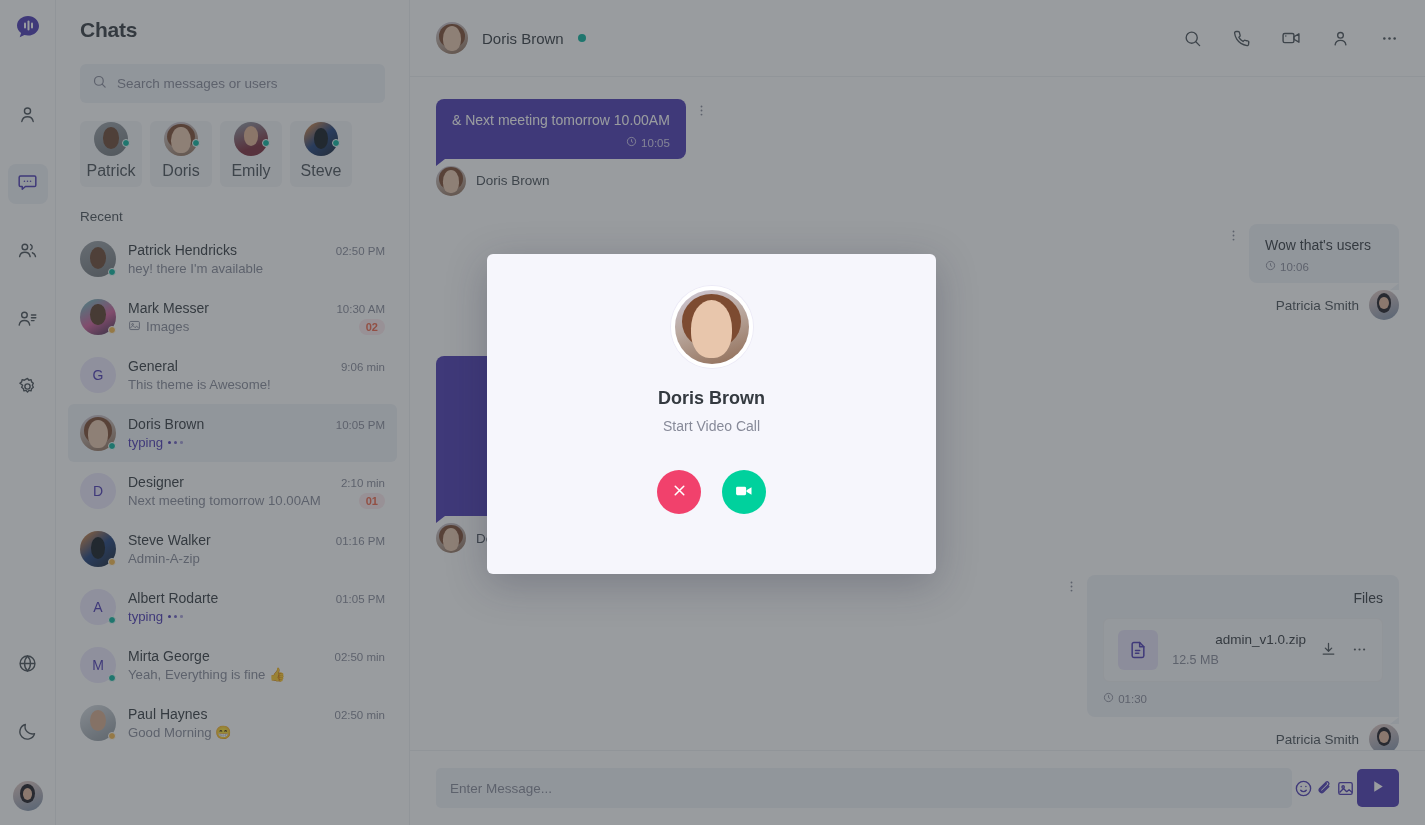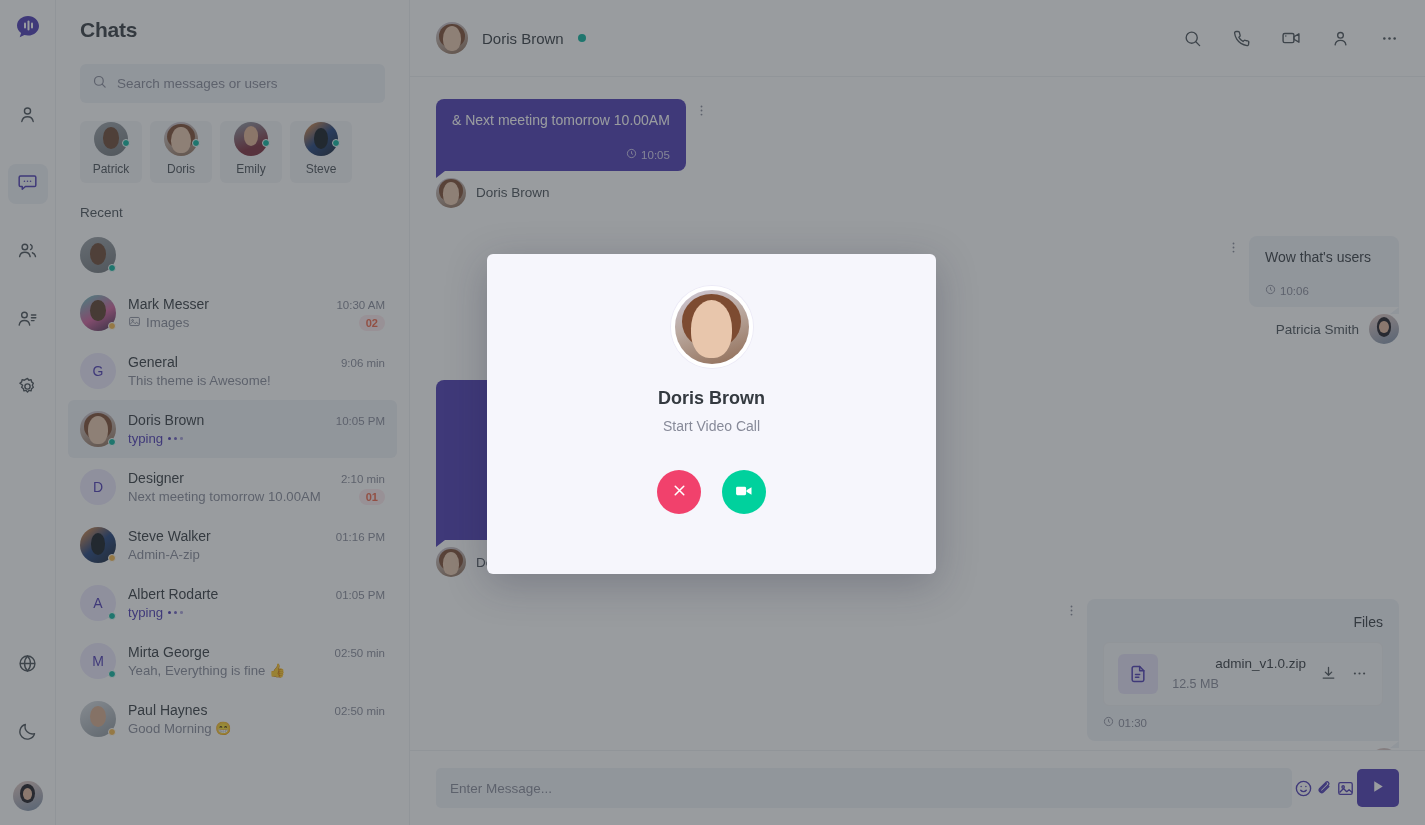--- a/index.html
+++ b/index.html
@@ -93,21 +93,21 @@
   .chip-av {
     width: 34px; height: 34px; border-radius: 50%;
     overflow: hidden; position: relative;
     margin-top: -17px; margin-bottom: 6px;
   }
   .chip-dot {
     position: absolute; right: 12px; top: 18px;
     width: 8px; height: 8px; border-radius: 50%;
     background: #0ab39c; border: 1.5px solid #fff;
   }
-  .chip-name { font-size: 12px; color: #495057; }
+  .chip-name { font-size: 16px; color: #495057; }
 
   .recent-label {
     padding: 22px 24px 6px 24px;
     font-size: 13.5px; color: #495057; font-weight: 400;
   }
 
   .chat-scroll { flex: 1; overflow: hidden; padding: 0 12px; }
   .chat-item {
     display: flex; align-items: center; gap: 12px;
     padding: 11px 12px; border-radius: 6px; cursor: pointer;
@@ -196,21 +196,21 @@
     background: #eff2f7; color: #343a40;
     border-radius: 8px 8px 0 8px;
   }
   .bubble.in:after {
     content: ""; position: absolute; right: 0; bottom: -7px;
     border-style: solid; border-width: 0 9px 7px 0;
     border-color: transparent #eff2f7 transparent transparent;
     transform: scaleY(-1);
   }
   .btime {
-    font-size: 11.5px; margin-top: 16px;
+    font-size: 11.5px; margin-top: 4px;
     display: flex; align-items: center; gap: 4px;
   }
   .bubble.out .btime { color: rgba(255,255,255,.75); justify-content: flex-end; }
   .bubble.in .btime { color: #878a99; }
   .kebab { color: #878a99; cursor: pointer; padding-top: 4px; }
   .who {
     display: flex; align-items: center; gap: 10px; margin-top: 7px;
     font-size: 13.5px; color: #495057;
   }
   .row.right .who { flex-direction: row; justify-content: flex-end; }
@@ -436,20 +436,29 @@
     <div class="recent-label">Recent</div>
 
     <div class="chat-scroll">
 
       <div class="chat-item">
         <div class="ci-av">
           <div class="img">
               <div class="face f-patrick"></div>
             </div>
           <span class="ci-dot online"></span>
+        </div>
+        <div class="ci-body">
+          <div class="ci-top">
+            <span class="ci-name">Patrick Hendricks</span>
+            <span class="ci-time">02:50 PM</span>
+          </div>
+          <div class="ci-bot">
+            <span class="ci-msg">hey! there I'm available</span>
+          </div>
         </div>
       </div>
 
       <div class="chat-item">
         <div class="ci-av">
           <div class="img">
               <div class="face f-mark"></div>
             </div>
           <span class="ci-dot away"></span>
         </div>

